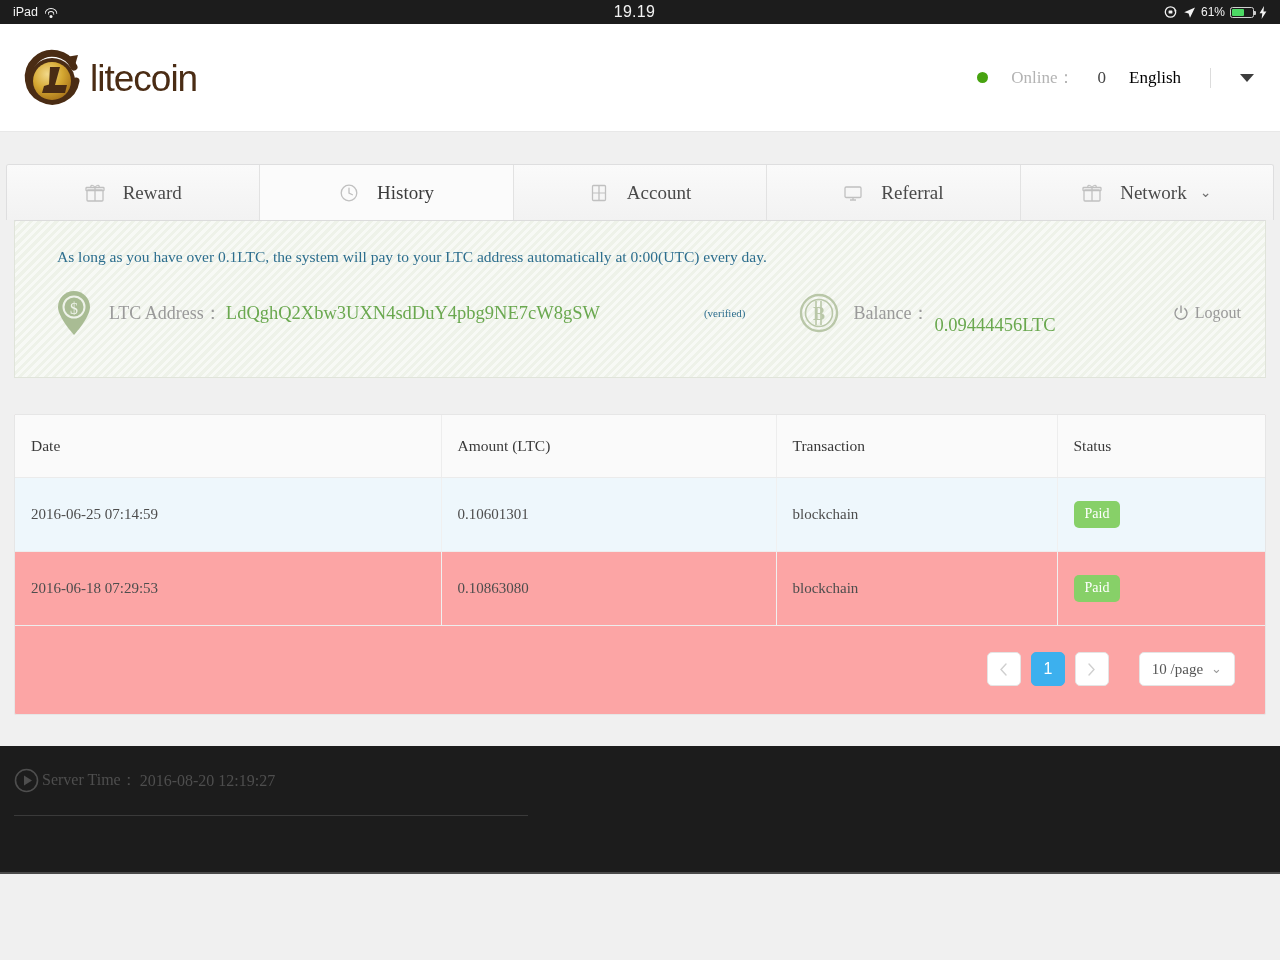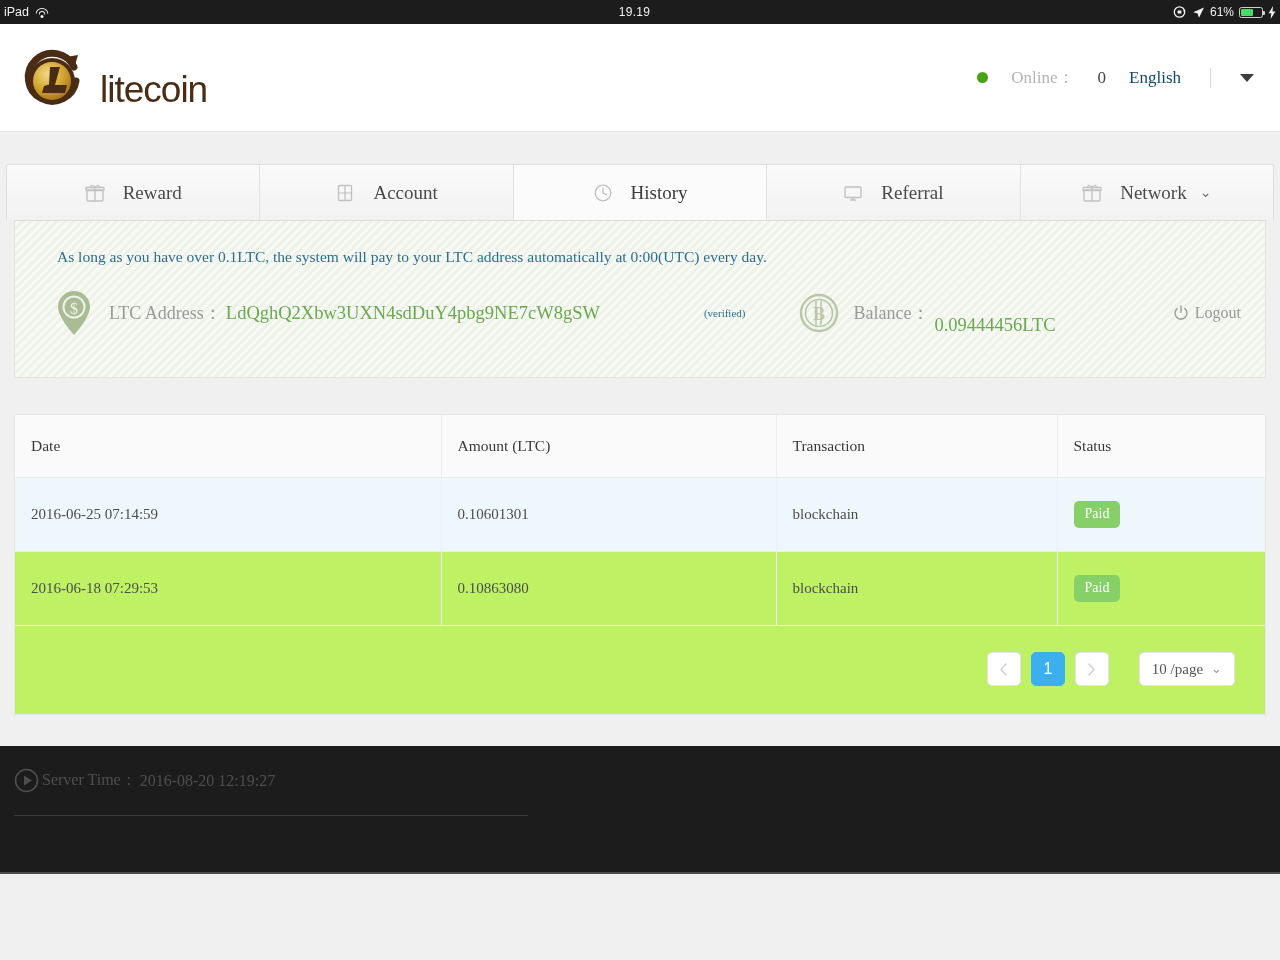--- a/index.html
+++ b/index.html
@@ -11,27 +11,27 @@
   }
 
   
   .statusbar {
     height: 24px; width: 100%;
     background: #1c1c1c;
     color: #f2f2f2;
     display: flex; align-items: center;
     font-family: "Liberation Sans", sans-serif;
     font-size: 12.5px;
-    padding: 0 4px;
+    padding: 0 13px;
     position: relative;
   }
   .sb-left { display: flex; align-items: center; gap: 6px; }
   .sb-center {
     position: absolute; left: 0; right: 11px; text-align: center;
-    font-size: 12px; letter-spacing: .3px;
+    font-size: 16px; letter-spacing: .3px;
   }
   .sb-right {
     margin-left: auto; display: flex; align-items: center; gap: 5px;
     position: relative; z-index: 2;
   }
   .wifi-ico { display: inline-block; width: 13px; height: 11px; position: relative; }
   .wifi-ico i {
     position: absolute; border: 1.5px solid #f2f2f2; border-bottom: none;
     border-radius: 50% 50% 0 0 / 100% 100% 0 0; left: 50%; transform: translateX(-50%);
   }
@@ -53,38 +53,38 @@
   .sb-pct { font-size: 12px; }
 
   
   .site-header {
     height: 108px; background: #ffffff;
     border-bottom: 1px solid #e8e8e8;
     display: flex; align-items: center;
     padding: 0 26px 0 22px;
     position: relative;
   }
-  .logo-wrap { display: flex; align-items: flex-end; gap: 10px; }
+  .logo-wrap { display: flex; align-items: center; gap: 0; }
   .logo-mark { width: 66px; height: 66px; position: relative; }
   .logo-text {
     font-family: "Liberation Sans", sans-serif;
     font-size: 37px; color: #4a2c14; letter-spacing: -1px;
     font-weight: 400; margin-left: 2px; margin-top: 2px;
   }
   .header-right {
     margin-left: auto; display: flex; align-items: center; gap: 23px;
     font-size: 17px;
   }
   .online-dot {
     width: 11px; height: 11px; border-radius: 50%; background: #47a310;
     display: inline-block;
   }
   .online-label { color: #b3b3b3; }
   .online-count { color: #444; }
-  .lang-label { color: #0c4a6e; }
+  .lang-label { color: #000000; }
   .hr-sep { width: 1px; height: 20px; background: #dcdcdc; margin: 0 6px; }
   .caret-down {
     width: 0; height: 0; border-left: 7px solid transparent;
     border-right: 7px solid transparent; border-top: 8px solid #3d3d3d;
   }
 
   
   .tabs-outer { padding: 32px 6px 0 6px; background: #f0f0f0; }
   .tabs {
     display: flex; background: #f7f7f7;
@@ -130,21 +130,21 @@
   .bal-val { color: #6aa84f; font-size: 18.5px; margin-left: 5px; margin-top: 25px; }
   .logout {
     margin-left: auto; margin-right: 24px; display: flex;
     align-items: center; gap: 6px; color: #9a9a9a; font-size: 16px;
     cursor: pointer;
   }
   .power-ico { width: 16px; height: 16px; display: block; }
 
   
   .table-card {
-    margin: 36px 14px 0 14px; background: #bef264;
+    margin: 36px 14px 0 14px; background: #fca5a5;
     border: 1px solid #e6e6e6; border-radius: 2px;
   }
   table { width: 100%; border-collapse: collapse; table-layout: fixed; }
   thead th {
     text-align: left; font-weight: 400; color: #3a3a3a; font-size: 15.5px;
     padding: 22px 0 22px 16px; background: #fafafa;
     border-bottom: 1px solid #ebebeb; border-right: 1px solid #ededed;
   }
   thead th:last-child { border-right: none; }
   tbody td {
@@ -288,39 +288,39 @@
         <svg viewBox="0 0 20 20">
             <rect x="2" y="7" width="16" height="11" rx="1" fill="none" stroke="#c0c0c0" stroke-width="1.3"></rect>
             <rect x="1" y="4.5" width="18" height="3.2" rx=".7" fill="none" stroke="#c0c0c0" stroke-width="1.3"></rect>
             <line x1="10" y1="4.5" x2="10" y2="18" stroke="#c0c0c0" stroke-width="1.3"></line>
             <path d="M10 4.5 C8 1 5 2 6 4.5 M10 4.5 C12 1 15 2 14 4.5" fill="none" stroke="#c0c0c0" stroke-width="1.2"></path>
           </svg>
       </span>
       <span>Reward</span>
     </div>
 
+    <div class="tab active">
+      <span class="tab-ico">
+        <svg viewBox="0 0 20 20">
+            <circle cx="10" cy="10" r="7.8" fill="none" stroke="#c0c0c0" stroke-width="1.3"></circle>
+            <path d="M10 5.2 V10 L13.4 11.8" fill="none" stroke="#c0c0c0" stroke-width="1.3" stroke-linecap="round"></path>
+          </svg>
+      </span>
+      <span>History</span>
+    </div>
+
     <div class="tab">
       <span class="tab-ico">
         <svg viewBox="0 0 20 20">
             <rect x="3.5" y="2.5" width="13" height="15" rx="1" fill="none" stroke="#c0c0c0" stroke-width="1.3"></rect>
             <line x1="10" y1="2.5" x2="10" y2="17.5" stroke="#c0c0c0" stroke-width="1.3"></line>
             <line x1="3.5" y1="10" x2="16.5" y2="10" stroke="#c0c0c0" stroke-width="1.2"></line>
           </svg>
       </span>
       <span>Account</span>
-    </div>
-
-    <div class="tab active">
-      <span class="tab-ico">
-        <svg viewBox="0 0 20 20">
-            <circle cx="10" cy="10" r="7.8" fill="none" stroke="#c0c0c0" stroke-width="1.3"></circle>
-            <path d="M10 5.2 V10 L13.4 11.8" fill="none" stroke="#c0c0c0" stroke-width="1.3" stroke-linecap="round"></path>
-          </svg>
-      </span>
-      <span>History</span>
     </div>
 
     <div class="tab">
       <span class="tab-ico">
         <svg viewBox="0 0 20 20">
             <rect x="2" y="4" width="16" height="10.5" rx="1.2" fill="none" stroke="#c0c0c0" stroke-width="1.3"></rect>
             <line x1="7" y1="17" x2="13" y2="17" stroke="#c0c0c0" stroke-width="1.3"></line>
             <line x1="10" y1="14.5" x2="10" y2="17" stroke="#c0c0c0" stroke-width="1.3"></line>
           </svg>
       </span>

